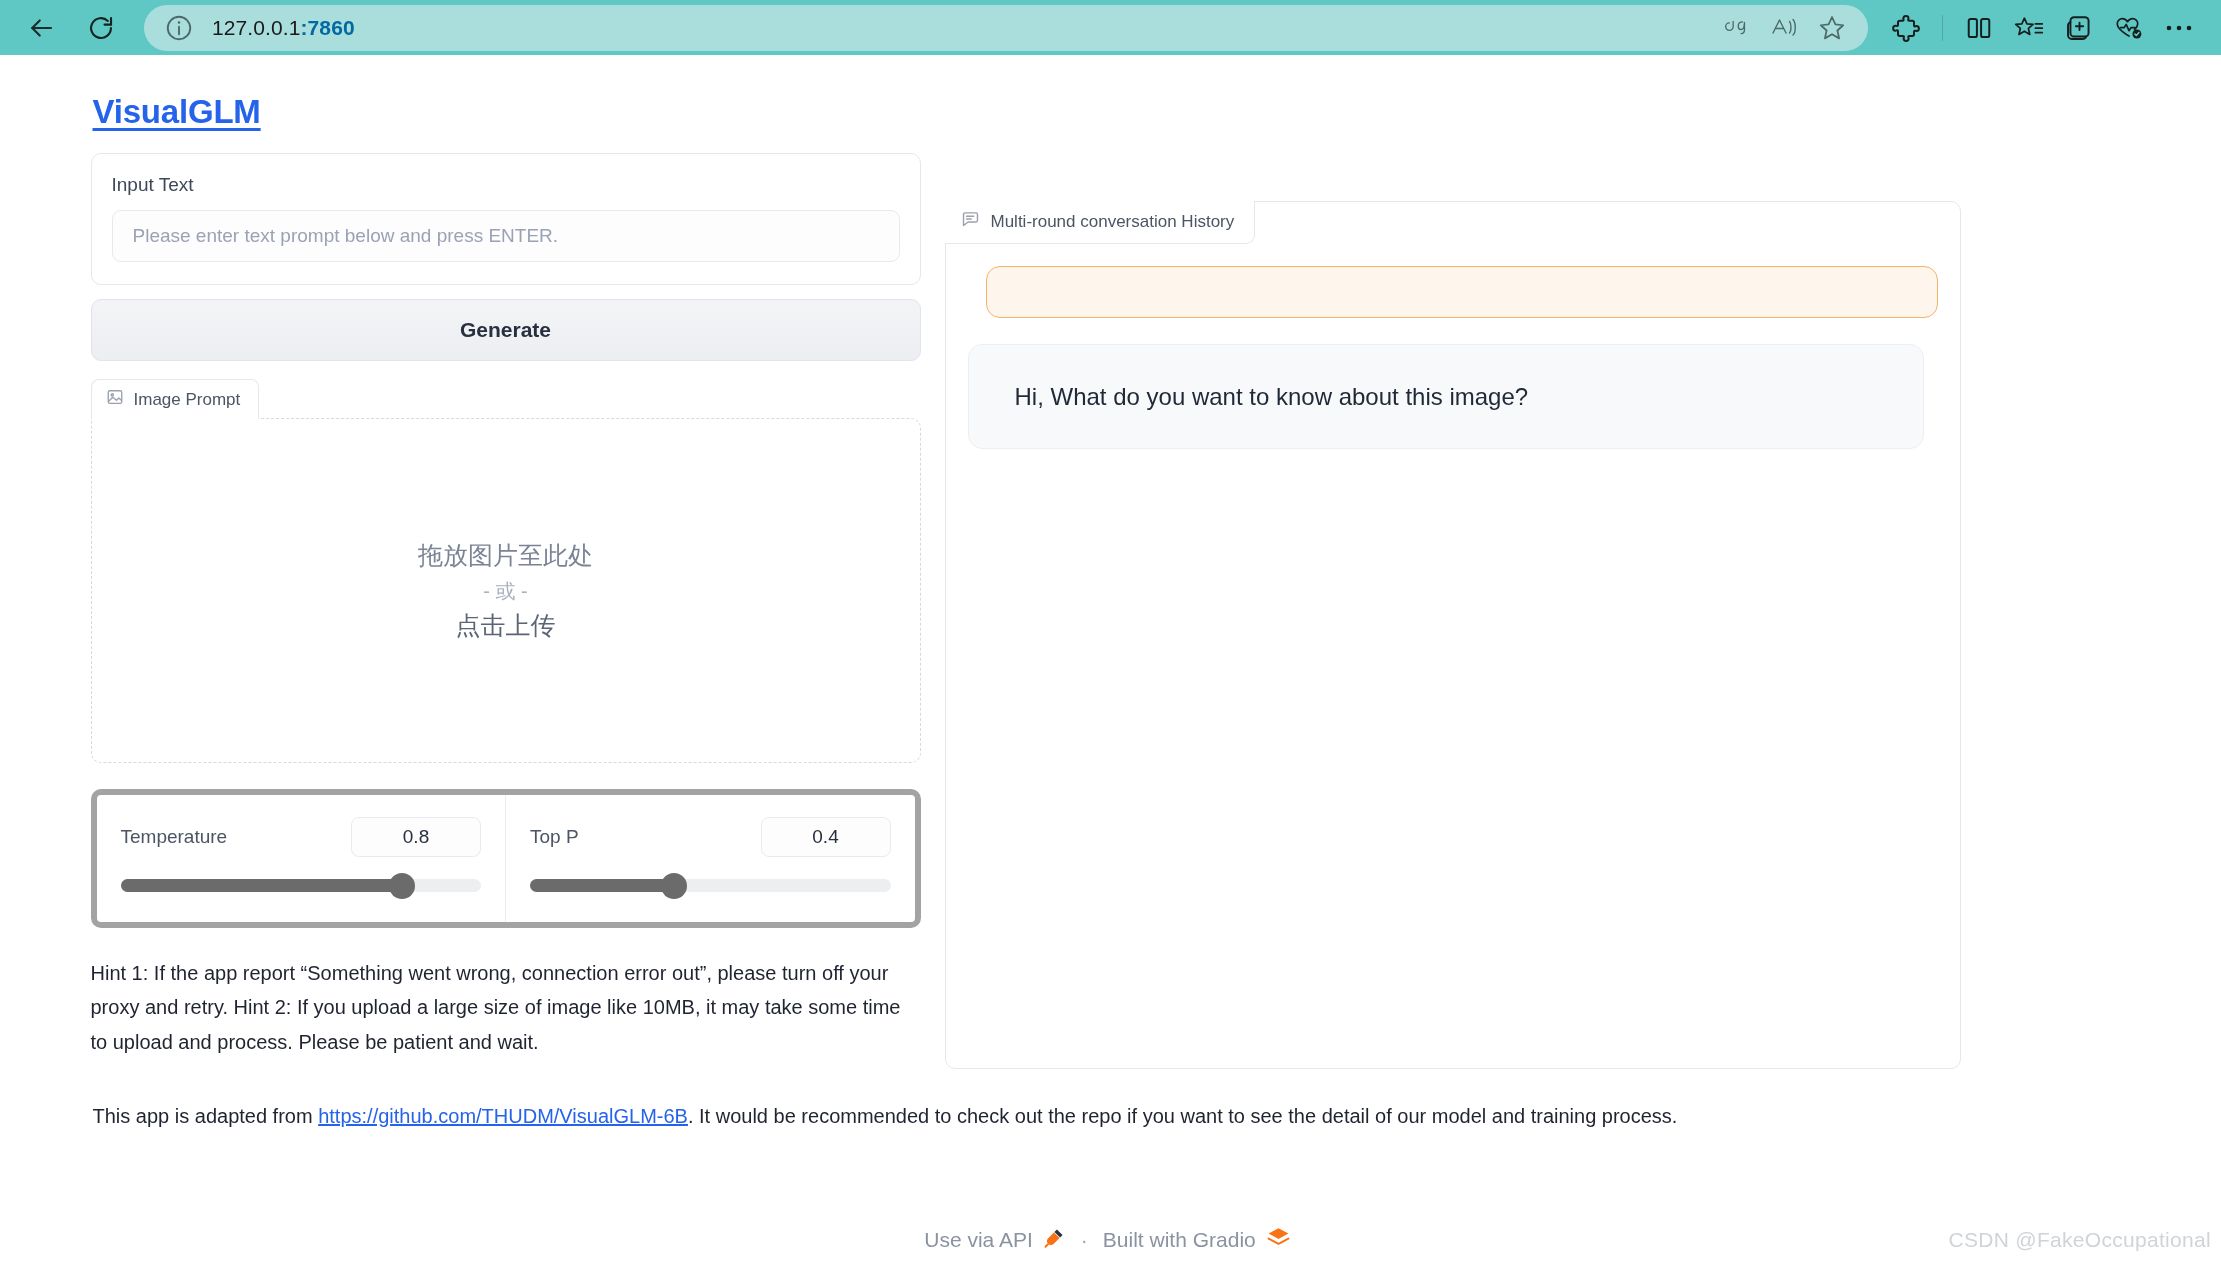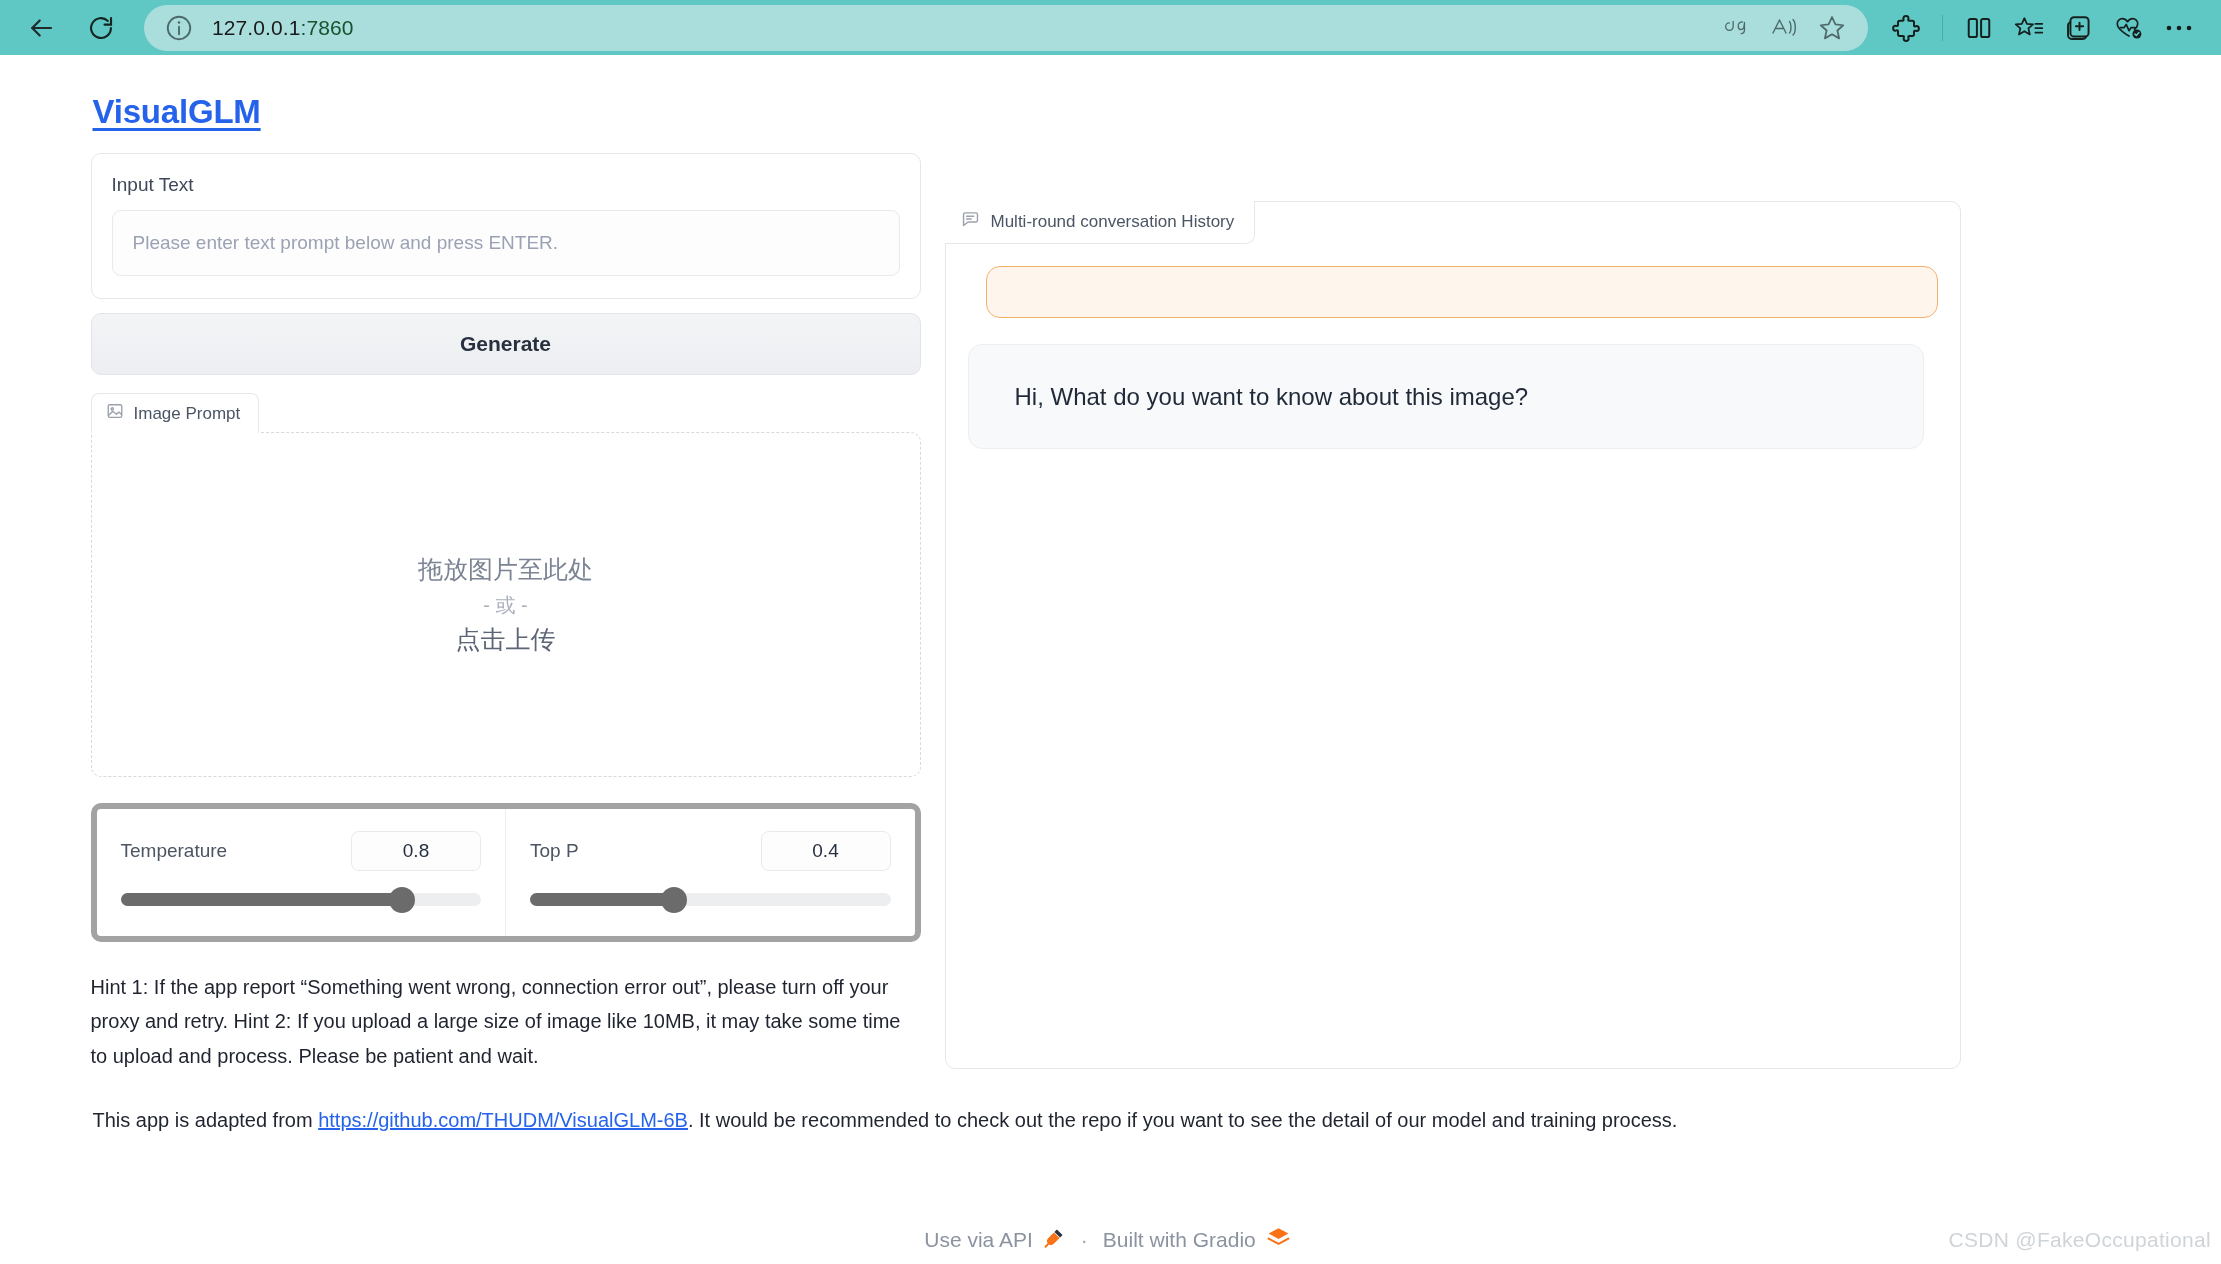--- a/index.html
+++ b/index.html
@@ -35,21 +35,21 @@
     padding: 0 14px 0 20px;
     position: relative;
   }
   .info-ico { width: 30px; height: 30px; flex: 0 0 auto; margin-right: 18px; }
   .addr-text {
     font-size: 21px; color: #1a1a1a;
     letter-spacing: .1px;
     white-space: nowrap;
     flex: 1 1 auto;
   }
-  .addr-text .port { color: #14532d; }
+  .addr-text .port { color: #0369a1; font-weight: bold; }
   .addr-actions { display: flex; align-items: center; gap: 4px; flex: 0 0 auto; }
   .addr-act {
     width: 44px; height: 42px;
     display: flex; align-items: center; justify-content: center;
   }
   .tb-right { display: flex; align-items: center; gap: 2px; flex: 0 0 auto; }
   .tb-btn {
     width: 48px; height: 46px;
     display: flex; align-items: center; justify-content: center;
   }
@@ -93,21 +93,21 @@
     background: #fff;
     border: 1px solid #e6e7eb;
     border-radius: 10px;
   }
   .textbox-wrap { padding: 20px 20px 22px 20px; }
   .field-label {
     font-size: 19px; color: #3f4858;
     margin-bottom: 14px; display: block;
   }
   .text-input {
-    width: 100%; height: 66px;
+    width: 100%; height: 52px;
     border: 1px solid #e8e9ed;
     border-radius: 9px;
     background: #fdfdfe;
     font-size: 19px;
     color: #6d28d9;
     padding: 0 20px;
     font-family: "Liberation Sans", sans-serif;
     outline: none;
   }
   .text-input::placeholder { color: #9aa2b4; }

